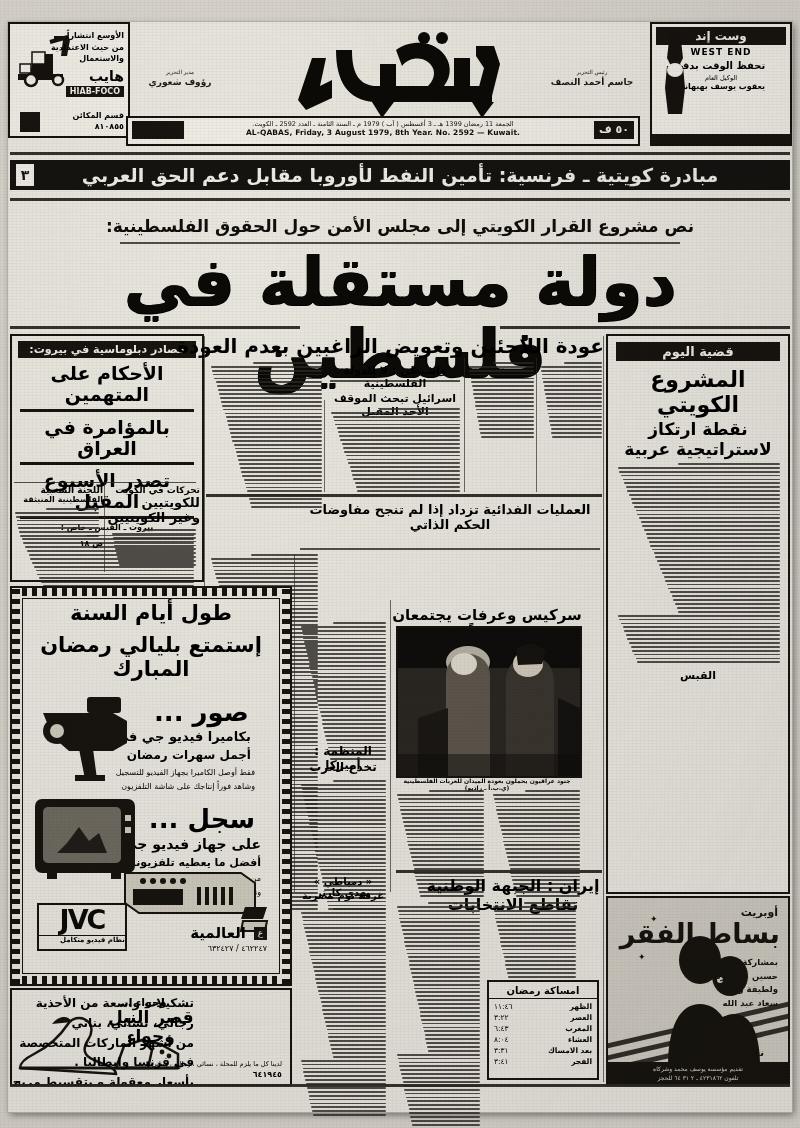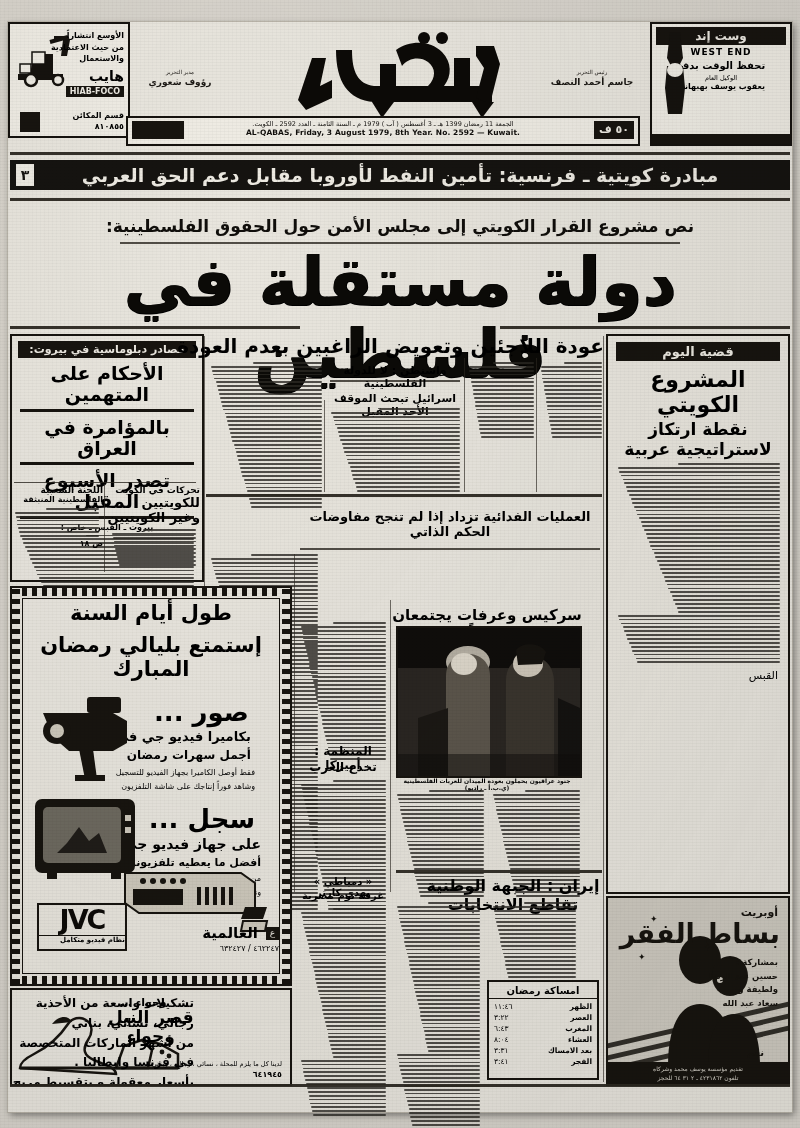--- a/index.html
+++ b/index.html
@@ -97,28 +97,28 @@
   #leftcol .sep{height:3px;background:#17140f;margin:3px 8px;}
   #leftcol .byl{font-size:8px;text-align:center;font-weight:bold;margin:4px 0 3px;}
 
   
   #ctrhead{position:absolute;left:206px;top:334px;width:398px;height:26px;text-align:center;font-size:20px;font-weight:bold;white-space:nowrap;}
   #subA{position:absolute;left:330px;top:364px;width:130px;text-align:center;font-size:11px;font-weight:bold;}
   #subB{position:absolute;left:330px;top:392px;width:130px;text-align:center;font-size:11px;font-weight:bold;}
 
   #wk2{position:absolute;left:300px;top:500px;width:300px;text-align:center;}
   #wk2 .big{font-size:28px;font-weight:bold;letter-spacing:-1px;}
-  #wk2 .small{font-size:13px;font-weight:bold;margin-top:9px;}
+  #wk2 .small{font-size:13px;font-weight:bold;margin-top:2px;}
 
   
   #rightcol{right:10px;top:334px;width:180px;height:556px;}
   #rightcol .boxhdr{margin:6px 8px 0;font-size:13px;padding:2px 0;letter-spacing:3px;}
   #rightcol .h1{font-size:22px;font-weight:bold;text-align:center;margin:6px 4px 0;}
   #rightcol .h2{font-size:17px;font-weight:bold;text-align:center;margin:2px 4px 4px;}
-  #rightcol .sig{text-align:right;font-size:11px;font-weight:normal;margin:4px 10px 4px 10px;}
+  #rightcol .sig{text-align:center;font-size:11px;font-weight:bold;margin:4px 10px 4px 10px;}
 
   
   #jvc{left:10px;top:586px;width:278px;height:396px;border:2px solid #17140f;}
   .orn{position:absolute;background:
      repeating-linear-gradient(90deg,#17140f 0 5px,#eae7df 5px 10px);
      height:8px;}
   .ornV{position:absolute;background:
      repeating-linear-gradient(0deg,#17140f 0 5px,#eae7df 5px 10px);
      width:8px;}
   #jvc .inner{position:absolute;left:10px;right:10px;top:10px;bottom:10px;border:1px solid #17140f;background:#eae7df;}
@@ -127,21 +127,21 @@
   #jvc .a3{font-size:13px;font-weight:bold;text-align:right;margin:2px 28px 0 0;}
   #jvc .a4{font-size:12px;font-weight:bold;text-align:right;margin:4px 28px 0 0;}
   #jvc .a5{font-size:8px;text-align:right;margin:5px 24px 0 0;line-height:1.6;}
   #jvc .b2{font-size:26px;font-weight:bold;text-align:right;margin:10px 24px 0 0;}
   #jvc .b3{font-size:14px;font-weight:bold;text-align:right;margin:2px 18px 0 0;}
   #jvc .b4{font-size:11px;font-weight:bold;text-align:right;margin:4px 18px 0 0;}
   #jvc .b5{font-size:8px;text-align:right;margin:4px 18px 0 0;line-height:1.6;}
   .jvclogo{position:absolute;left:14px;bottom:22px;width:86px;height:44px;border:2px solid #17140f;background:#eae7df;text-align:center;}
   .jvclogo .w{font-size:27px;font-weight:bold;letter-spacing:-2px;line-height:30px;color:#0c0a07;}
   .jvclogo .s{font-size:7px;font-weight:bold;border-top:1px solid #17140f;}
-  .alamiya{position:absolute;right:0;bottom:20px;text-align:right;}
+  .alamiya{position:absolute;right:12px;bottom:20px;text-align:right;}
   .alamiya .nm{font-size:15px;font-weight:bold;display:inline-block;}
   .alamiya .sq{display:inline-block;width:13px;height:13px;background:#17140f;color:#eae7df;font-size:9px;text-align:center;line-height:13px;vertical-align:2px;margin-left:3px;}
   .alamiya .ph{font-size:8px;margin-top:2px;direction:ltr;}
 
   
   #photoframe{position:absolute;left:396px;top:626px;width:182px;height:148px;border:2px solid #17140f;overflow:hidden;background:#1a1714;}
   #photocap{position:absolute;left:392px;top:777px;width:190px;font-size:6px;text-align:center;font-weight:bold;}
   #sarkis{position:absolute;left:392px;top:606px;width:190px;text-align:center;font-size:15px;font-weight:bold;}
 
   

